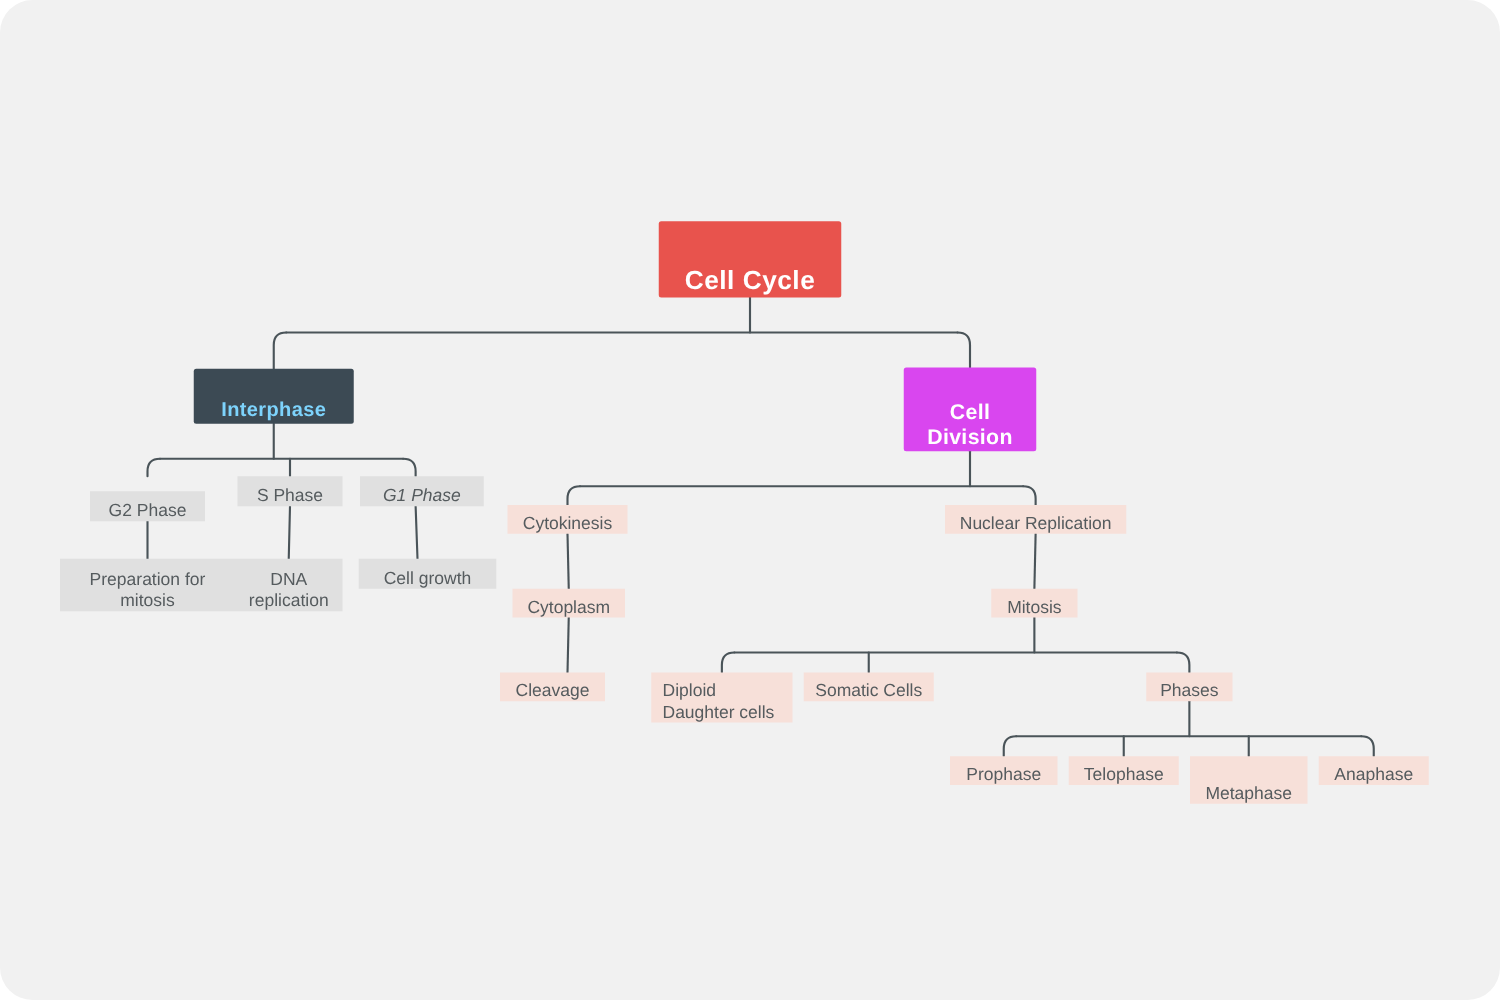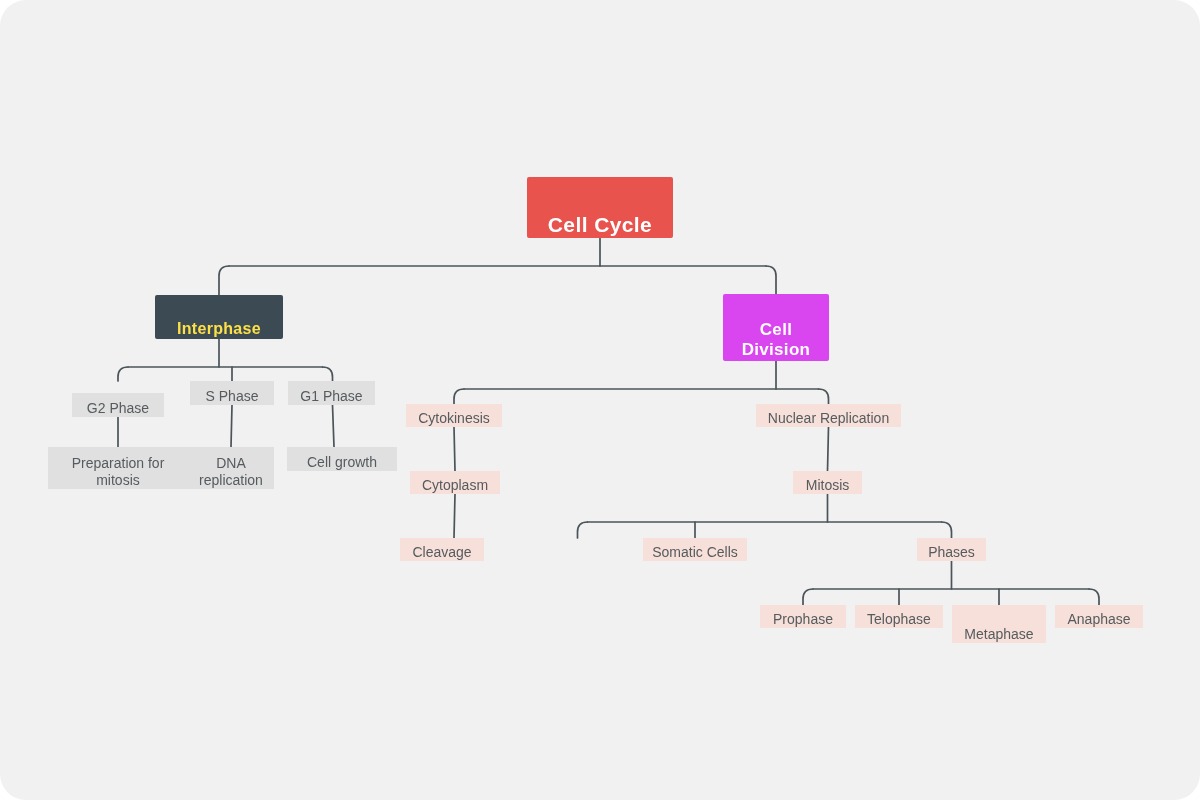--- a/index.html
+++ b/index.html
@@ -43,21 +43,21 @@
     background: #e8534d;
     color: #ffffff;
     font-weight: bold;
     font-size: 21px;
     letter-spacing: 0.4px;
     border-radius: 2px;
   }
   
   .n-dark {
     background: #3c4a54;
-    color: #fde047;
+    color: #7dd3fc;
     font-weight: bold;
     font-size: 16px;
     letter-spacing: 0.3px;
     border-radius: 2px;
   }
   
   .n-orange {
     background: #d946ef;
     color: #ffffff;
     font-weight: bold;
@@ -119,31 +119,33 @@
         <path d="M 899 589 L 899 605" fill="none" stroke="#4a5459" stroke-width="1.7" stroke-linecap="round"></path>
         <path d="M 999 589 L 999 605" fill="none" stroke="#4a5459" stroke-width="1.7" stroke-linecap="round"></path>
         <path d="M 1089 589 Q 1099 589 1099 599 L 1099 605" fill="none" stroke="#4a5459" stroke-width="1.7" stroke-linecap="round"></path>
       </svg>
   <div class="node n-root" style="left: 527px; top: 177px; width: 146px; height: 61px;"><span>Cell Cycle</span></div>
       <div class="node n-dark" style="left: 155px; top: 295px; width: 128px; height: 44px;"><span>Interphase</span></div>
       <div class="node n-orange" style="left: 723px; top: 294px; width: 106px; height: 67px;"><span>Cell
 Division</span></div>
       <div class="node n-gray" style="left: 72px; top: 381px; width: 92px; height: 24px; margin-top: 12px;"><span>G2 Phase</span></div>
       <div class="node n-gray" style="left: 190px; top: 381px; width: 84px; height: 24px;"><span>S Phase</span></div>
-      <div class="node n-gray" style="left: 288px; top: 381px; width: 87px; height: 24px;"><span>G1 Phase</span></div>
+      <div class="node n-gray" style="left: 288px; top: 381px; width: 99px; height: 24px; font-style: italic;"><span>G1 Phase</span></div>
       <div class="node n-gray" style="left: 48px; top: 447px; width: 140px; height: 42px;"><span>Preparation for
 mitosis</span></div>
       <div class="node n-gray" style="left: 188px; top: 447px; width: 86px; height: 42px;"><span>DNA
 replication</span></div>
       <div class="node n-gray" style="left: 287px; top: 447px; width: 110px; height: 24px;"><span>Cell growth</span></div>
       <div class="node n-pink" style="left: 406px; top: 404px; width: 96px; height: 23px;"><span>Cytokinesis</span></div>
       <div class="node n-pink" style="left: 756px; top: 404px; width: 145px; height: 23px;"><span>Nuclear Replication</span></div>
       <div class="node n-pink" style="left: 410px; top: 471px; width: 90px; height: 23px;"><span>Cytoplasm</span></div>
       <div class="node n-pink" style="left: 793px; top: 471px; width: 69px; height: 23px;"><span>Mitosis</span></div>
       <div class="node n-pink" style="left: 388px; top: 538px; width: 84px; height: 23px; margin-left: 12px;"><span>Cleavage</span></div>
+      <div class="node n-pink align-left" style="left: 521px; top: 538px; width: 113px; height: 40px;"><span>Diploid
+Daughter cells</span></div>
       <div class="node n-pink" style="left: 643px; top: 538px; width: 104px; height: 23px;"><span>Somatic Cells</span></div>
       <div class="node n-pink" style="left: 917px; top: 538px; width: 69px; height: 23px;"><span>Phases</span></div>
       <div class="node n-pink" style="left: 760px; top: 605px; width: 86px; height: 23px;"><span>Prophase</span></div>
       <div class="node n-pink" style="left: 855px; top: 605px; width: 88px; height: 23px;"><span>Telophase</span></div>
       <div class="node n-pink" style="left: 952px; top: 605px; width: 94px; height: 38px;"><span>Metaphase</span></div>
       <div class="node n-pink" style="left: 1055px; top: 605px; width: 88px; height: 23px;"><span>Anaphase</span></div>
     </div>
 </div>
 
 </body></html>

